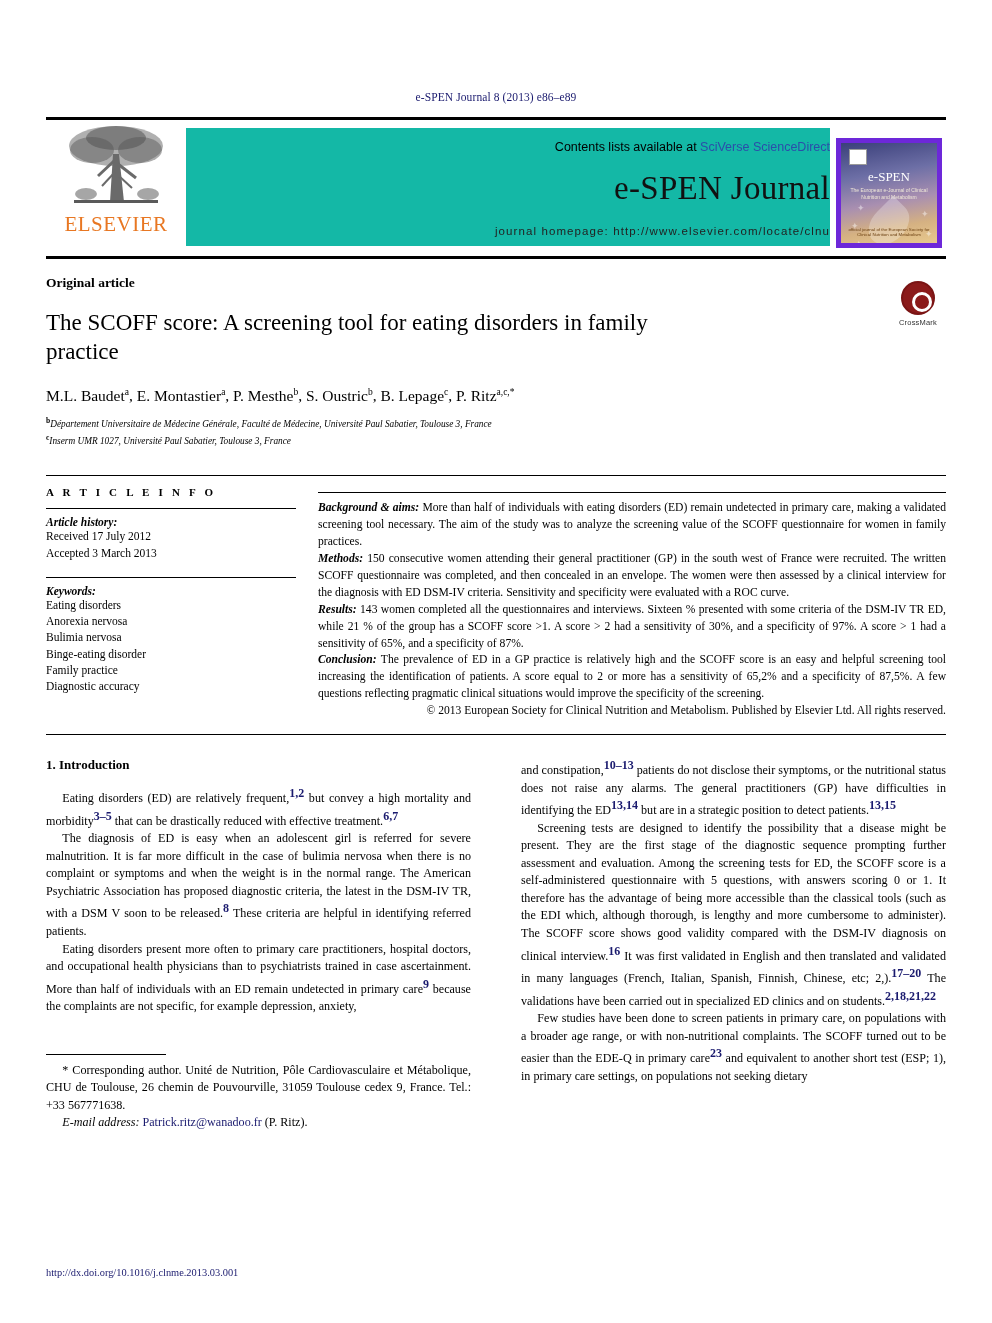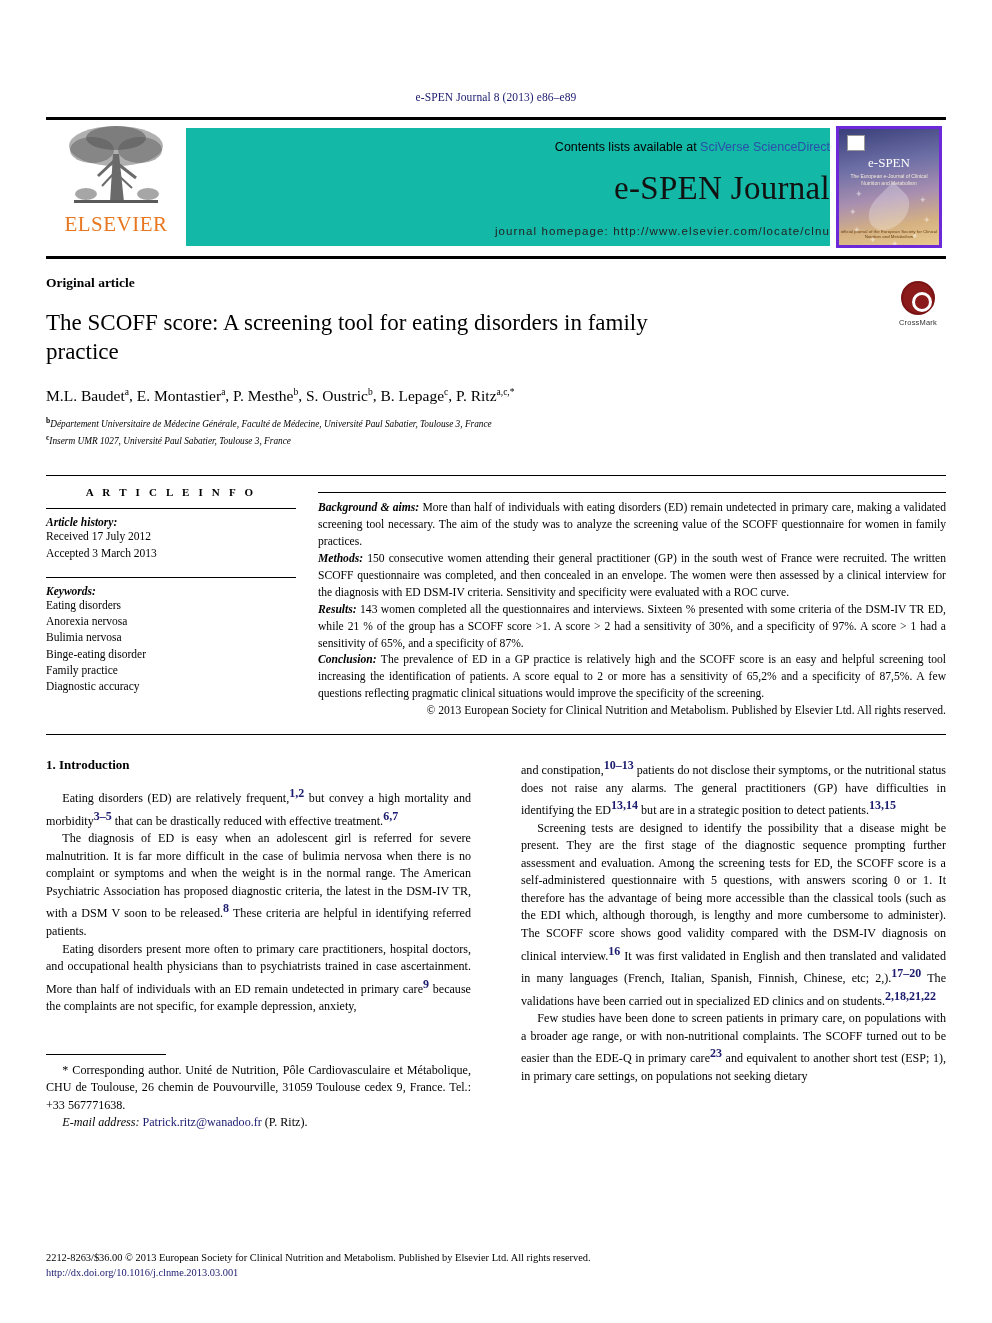--- a/index.html
+++ b/index.html
@@ -81,23 +81,23 @@
   }
   .homepage-line {
     font-family: "Liberation Sans", sans-serif;
     font-size: 11.5px;
     color: #222;
     letter-spacing: 1.1px;
   }
   .cover-thumb {
     flex: 0 0 106px;
     width: 106px;
-    margin: 6px 4px 8px 6px;
+    margin: 18px 4px 8px 6px;
     position: relative;
-    border: 3px solid #6d28d9;
+    border: 5px solid #6d28d9;
     overflow: hidden;
   }
   .cover-inner {
     position: absolute; inset: 0;
     background: linear-gradient(170deg,#3a3f7a 0%, #6d6fa6 32%, #a98fb0 58%, #d5b182 80%, #e8c98e 100%);
   }
   .cover-elsev {
     position:absolute; top:6px; left:8px; width:18px; height:16px;
     background:#fff; border:1px solid #999;
   }
@@ -182,21 +182,20 @@
     display: flex;
     gap: 22px;
   }
   .col-info { flex: 0 0 250px; }
   .col-summary { flex: 1 1 auto; }
   .sec-label {
     font-family: "Liberation Serif", serif;
     font-size: 11px; font-weight: bold;
     letter-spacing: 3.2px;
     margin-bottom: 10px;
-    text-align: center;
   }
   .rule { border-top: 1px solid #000; margin: 6px 0 7px 0; }
   .ah-title, .kw-title {
     font-style: italic; font-weight: bold; font-size: 11.5px;
   }
   .ah-line, .kw-line {
     font-size: 11.5px; line-height: 1.42;
   }
   .kw-block { margin-top: 16px; }
   .abstract {
@@ -389,17 +388,16 @@
     <div class="bcol">
       <p style="text-indent:0">and constipation,<sup class="ref">10–13</sup> patients do not disclose their symptoms, or the nutritional status does not raise any alarms. The general practitioners (GP) have difficulties in identifying the ED<sup class="ref">13,14</sup> but are in a strategic position to detect patients.<sup class="ref">13,15</sup></p>
 
       <p>Screening tests are designed to identify the possibility that a disease might be present. They are the first stage of the diagnostic sequence prompting further assessment and evaluation. Among the screening tests for ED, the SCOFF score is a self-administered questionnaire with 5 questions, with answers scoring 0 or 1. It therefore has the advantage of being more accessible than the classical tools (such as the EDI which, although thorough, is lengthy and more cumbersome to administer). The SCOFF score shows good validity compared with the DSM-IV diagnosis on clinical interview.<sup class="ref">16</sup> It was first validated in English and then translated and validated in many languages (French, Italian, Spanish, Finnish, Chinese, etc; 2,).<sup class="ref">17–20</sup> The validations have been carried out in specialized ED clinics and on students.<sup class="ref">2,18,21,22</sup></p>
 
       <p>Few studies have been done to screen patients in primary care, on populations with a broader age range, or with non-nutritional complaints. The SCOFF turned out to be easier than the EDE-Q in primary care<sup class="ref">23</sup> and equivalent to another short test (ESP; 1), in primary care settings, on populations not seeking dietary</p>
     </div>
   </div>
 
   <div class="page-foot">
-    <div>2212-8263/$36.00 © 2013 European Society for Clinical Nutrition and Metabolism. Published by Elsevier Ltd. All rights reserved.</div>
     <div class="doi">http://dx.doi.org/10.1016/j.clnme.2013.03.001</div>
   </div>
 
 </div>
 
 </body></html>

